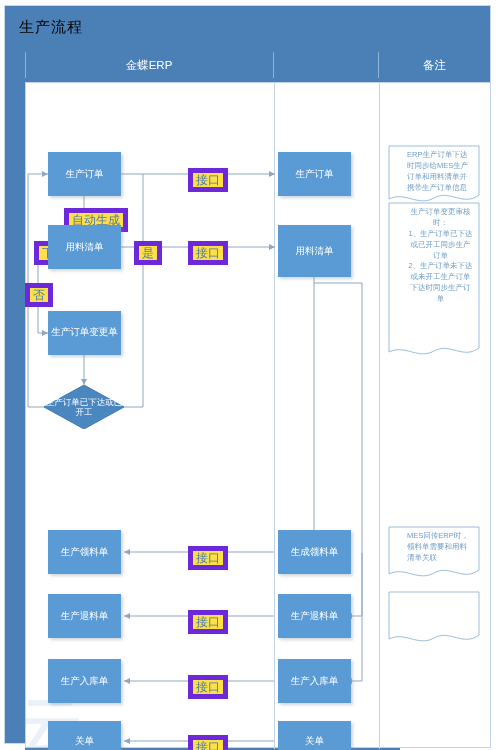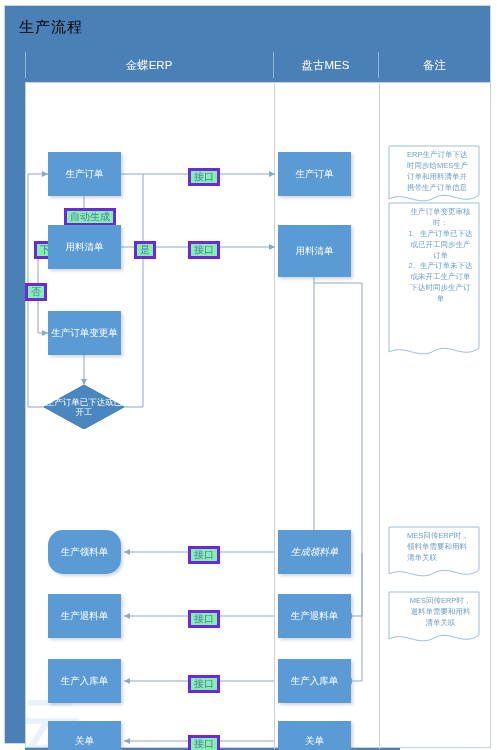--- a/index.html
+++ b/index.html
@@ -9,41 +9,40 @@
   .title{position:absolute;left:14px;top:12px;font-size:15px;color:#000000;letter-spacing:1px;}
   .sheet{position:absolute;left:20px;top:42px;width:375px;height:702px;background:#4b80b6;}
   .hdrrow{position:absolute;left:0;top:0;width:467px;height:34px;}
   .hcell{position:absolute;top:0;height:34px;line-height:34px;text-align:center;color:#ffffff;font-size:11.5px;}
   .hdiv{position:absolute;top:4px;width:1px;height:26px;background:#8fb4d8;}
   .canvas{position:absolute;left:0;top:34px;width:466px;height:666px;background:#ffffff;border:1px solid #c3d3e3;box-sizing:border-box;}
   .coldiv{position:absolute;top:0;width:1px;height:666px;background:#c3d3e3;}
   .node{position:absolute;background:#5b9bd5;color:#ffffff;font-size:9.5px;display:flex;align-items:center;justify-content:center;text-align:center;line-height:1.25;box-shadow:2px 2px 3px rgba(120,140,160,.35);padding:0 3px;box-sizing:border-box;}
   .diamond{position:absolute;}
   .dlabel{position:absolute;color:#ffffff;font-size:8.5px;text-align:center;line-height:1.2;width:100%;top:50%;transform:translateY(-50%);}
-  .edgelbl{position:absolute;background:#86efac;border:3px solid #6d28d9;color:#4a7ab0;font-size:10px;padding:1px 3px;line-height:1;white-space:nowrap;}
+  .edgelbl{position:absolute;background:#fde047;border:5px solid #6d28d9;color:#4a7ab0;font-size:12px;padding:1px 3px;line-height:1;white-space:nowrap;}
   .note{position:absolute;width:92px;color:#6e9cc4;font-size:7.5px;line-height:1.45;padding:5px 6px 10px 19px;box-sizing:border-box;text-align:left;}
   .note svg{position:absolute;left:0;top:0;}
   .note .txt{position:relative;}
   .wm{position:absolute;color:rgba(90,150,210,.13);font-size:62px;font-weight:bold;letter-spacing:4px;pointer-events:none;}
 </style>
 </head>
 <body>
 
 <div id="frame">
   <div class="outer">
     <div class="title">生产流程</div>
 
     <div class="sheet">
 
       <div class="hdrrow">
         <div class="hdiv" style="left:0px;"></div>
         <div class="hdiv" style="left:248px;"></div>
         <div class="hdiv" style="left:353px;"></div>
         <div class="hcell" style="left:0px;width:248px;">金蝶ERP</div>
-        <div class="hcell" style="left:248px;width:105px;">盘古MES</div>
         <div class="hcell" style="left:353px;width:113px;">备注</div>
       </div>
 
       <div class="canvas">
 
         <div class="wm" style="left:-6px;top:600px;">云 </div>
         <div class="wm" style="left:300px;top:600px;"></div>
 
         <div class="coldiv" style="left:248px;"></div>
         <div class="coldiv" style="left:353px;"></div>
@@ -93,37 +92,37 @@
         <div class="edgelbl" style="left:162px;top:527px;">接口</div>
         <div class="edgelbl" style="left:162px;top:592px;">接口</div>
         <div class="edgelbl" style="left:162px;top:652px;">接口</div>
         <div class="edgelbl" style="left:38px;top:125px;">自动生成</div>
         <div class="edgelbl" style="left:8px;top:158px;">下推</div>
         <div class="edgelbl" style="left:108px;top:158px;">是</div>
         <div class="edgelbl" style="left:-1px;top:200px;">否</div>
 
         <div class="node" style="left:22px;top:69px;width:73px;height:44px;">生产订单</div>
         <div class="node" style="left:22px;top:142px;width:73px;height:44px;">用料清单</div>
-        <div class="node" style="left:22px;top:228px;width:73px;height:44px;">生产订单变更单</div>
+        <div class="node" style="left:22px;top:228px;width:73px;height:44px;font-family:Liberation Serif, serif;">生产订单变更单</div>
 
         <div class="diamond" style="left:18px;top:302px;width:80px;height:44px;">
           <svg width="80" height="44" style="position:absolute;left:0;top:0;">
             <polygon points="40,0 80,22 40,44 0,22" fill="#4a86c0" stroke="#3f7ab4" stroke-width="1"></polygon>
           </svg>
           <div class="dlabel">生产订单已下达或已开工</div>
         </div>
 
-        <div class="node" style="left:22px;top:447px;width:73px;height:44px;border-radius:15px;">生产领料单</div>
+        <div class="node" style="left:22px;top:447px;width:73px;height:44px;">生产领料单</div>
         <div class="node" style="left:22px;top:511px;width:73px;height:44px;">生产退料单</div>
         <div class="node" style="left:22px;top:576px;width:73px;height:44px;">生产入库单</div>
         <div class="node" style="left:22px;top:638px;width:73px;height:40px;">关单</div>
 
         <div class="node" style="left:252px;top:69px;width:73px;height:44px;">生产订单</div>
         <div class="node" style="left:252px;top:142px;width:73px;height:52px;">用料清单</div>
-        <div class="node" style="left:252px;top:447px;width:73px;height:44px;font-style:italic;">生成领料单</div>
+        <div class="node" style="left:252px;top:447px;width:73px;height:44px;">生成领料单</div>
         <div class="node" style="left:252px;top:511px;width:73px;height:44px;">生产退料单</div>
         <div class="node" style="left:252px;top:576px;width:73px;height:44px;">生产入库单</div>
         <div class="node" style="left:252px;top:638px;width:73px;height:40px;">关单</div>
 
         <div class="note" style="left:362px;top:62px;height:62px;">
           <svg width="92" height="62" viewBox="0 0 92 62" preserveAspectRatio="none">
             <path d="M1,1 L91,1 L91,50 C75,62 62,44 46,53 C30,62 17,46 1,54 Z" fill="#ffffff" stroke="#9dbdd9" stroke-width="1"></path>
           </svg>
           <div class="txt">ERP生产订单下达时同步给MES生产订单和用料清单并携带生产订单信息</div>
         </div>
@@ -141,20 +140,19 @@
           <svg width="92" height="56" viewBox="0 0 92 56" preserveAspectRatio="none">
             <path d="M1,1 L91,1 L91,44 C75,56 62,38 46,47 C30,56 17,40 1,48 Z" fill="#ffffff" stroke="#9dbdd9" stroke-width="1"></path>
           </svg>
           <div class="txt" style="">MES回传ERP时，领料单需要和用料清单关联</div>
         </div>
 
         <div class="note" style="left:362px;top:508px;height:56px;">
           <svg width="92" height="56" viewBox="0 0 92 56" preserveAspectRatio="none">
             <path d="M1,1 L91,1 L91,44 C75,56 62,38 46,47 C30,56 17,40 1,48 Z" fill="#ffffff" stroke="#9dbdd9" stroke-width="1"></path>
           </svg>
-          <div class="txt" style="text-align:center;">MES回传ERP时，退料单需要和用料清单关联</div>
         </div>
 
 
       </div>
     </div>
   </div>
 </div>
 
 </body></html>

